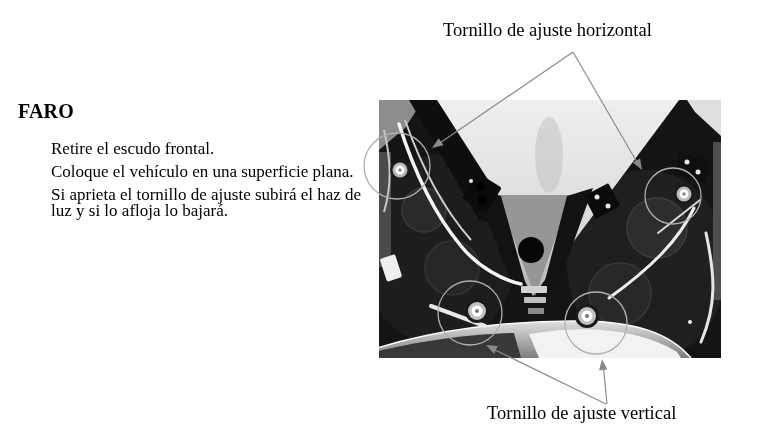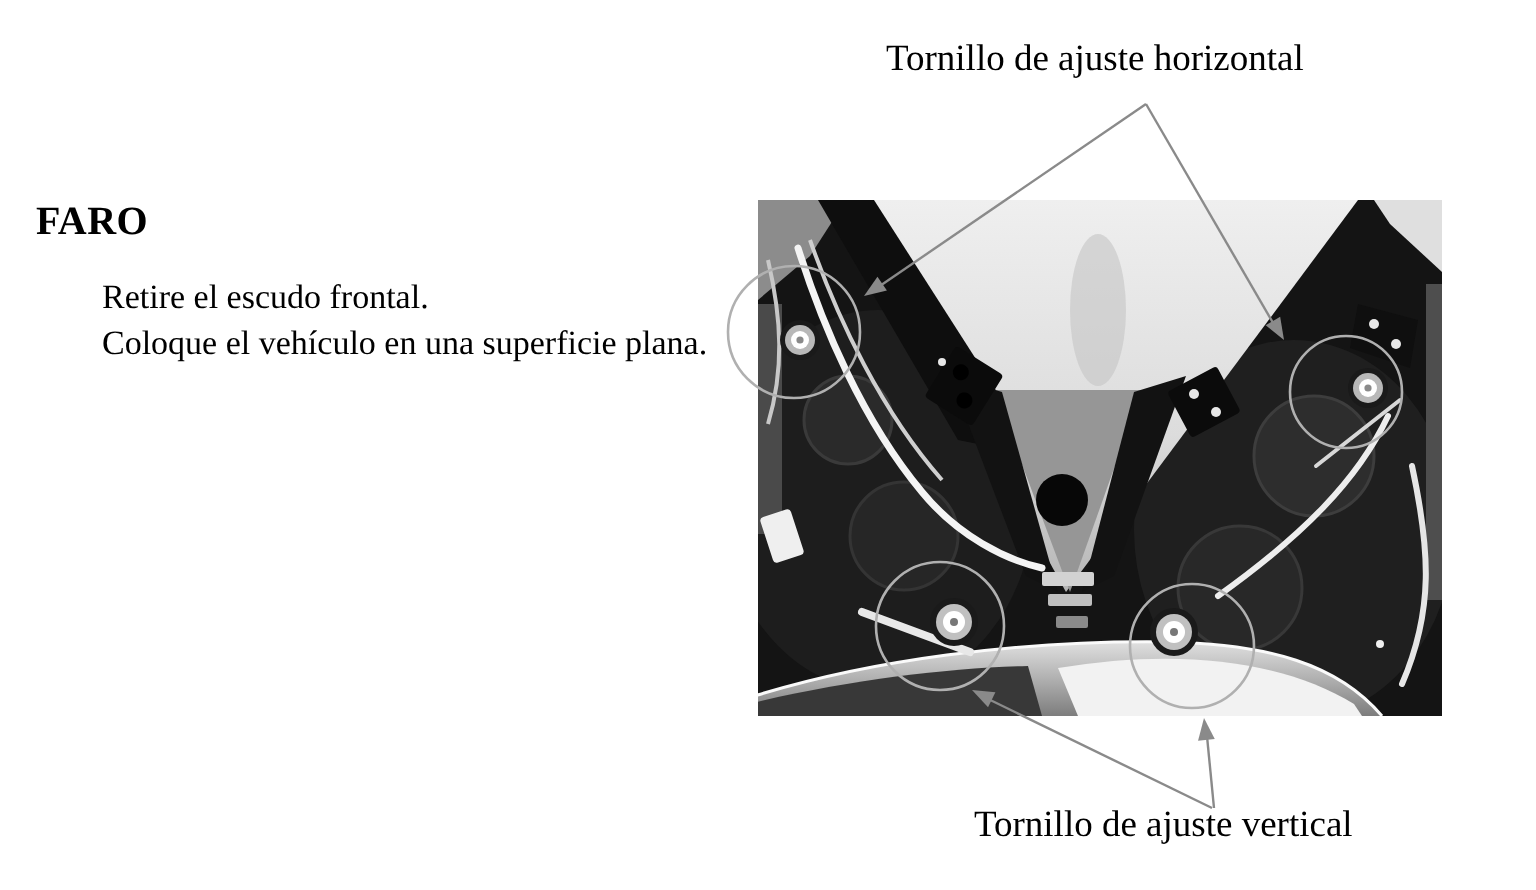--- a/index.html
+++ b/index.html
@@ -19,20 +19,22 @@
 </head>
 <body>
 
 <div id="page">
 
   <div class="heading">FARO</div>
 
   <div class="body-text">
     <p>Retire el escudo frontal.</p>
     <p>Coloque el vehículo en una superficie plana.</p>
+    <p>Si aprieta el tornillo de ajuste subirá el haz de
+luz y si lo afloja lo bajará.</p>
   </div>
 
   <div class="photo-wrap">
     <svg width="342" height="258" viewBox="0 0 342 258">
       <defs>
         <linearGradient id="gLight" x1="0" y1="0" x2="0" y2="1">
           <stop offset="0" stop-color="#efefef"></stop>
             <stop offset="0.6" stop-color="#dcdcdc"></stop>
             <stop offset="1" stop-color="#b5b5b5"></stop>
         </linearGradient>

